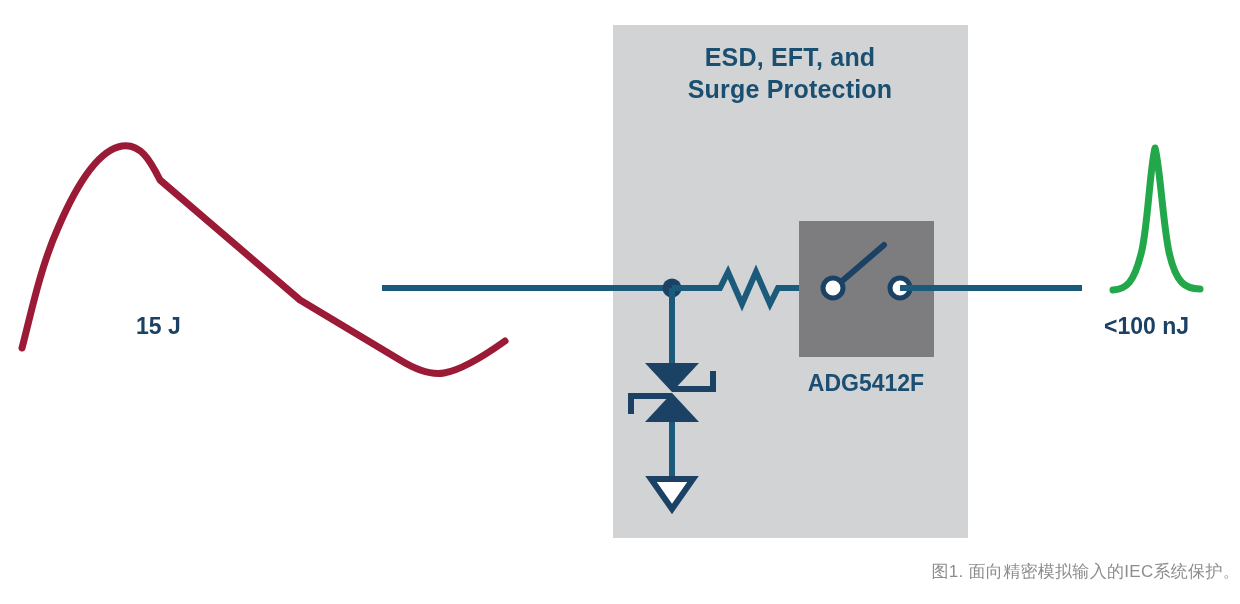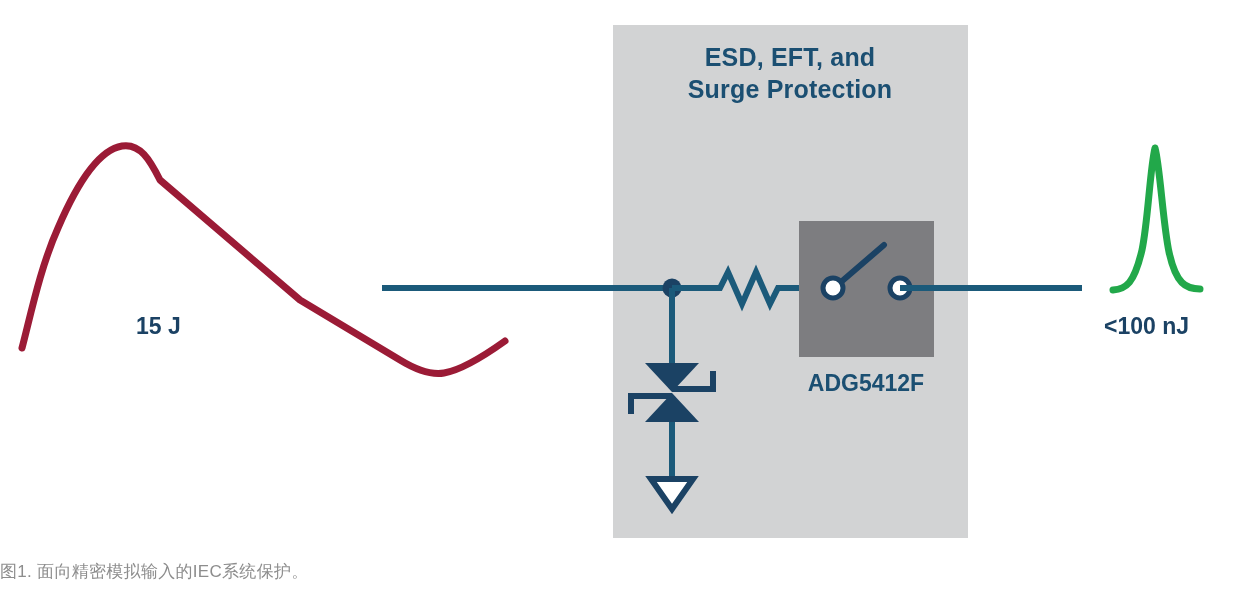--- a/index.html
+++ b/index.html
@@ -41,21 +41,21 @@
   }
   .part-label-text {
     font-size: 23px;
     fill: #1B4F72;
   }
   #caption {
     position: absolute;
     left: 0;
     top: 560px;
     width: 1240px;
-    text-align: left;
+    text-align: right;
     font-family: "Liberation Sans", sans-serif;
     font-size: 17px;
     color: #8d8d8d;
     letter-spacing: 0.3px;
     white-space: nowrap;
   }
 </style>
 </head>
 <body>
 

